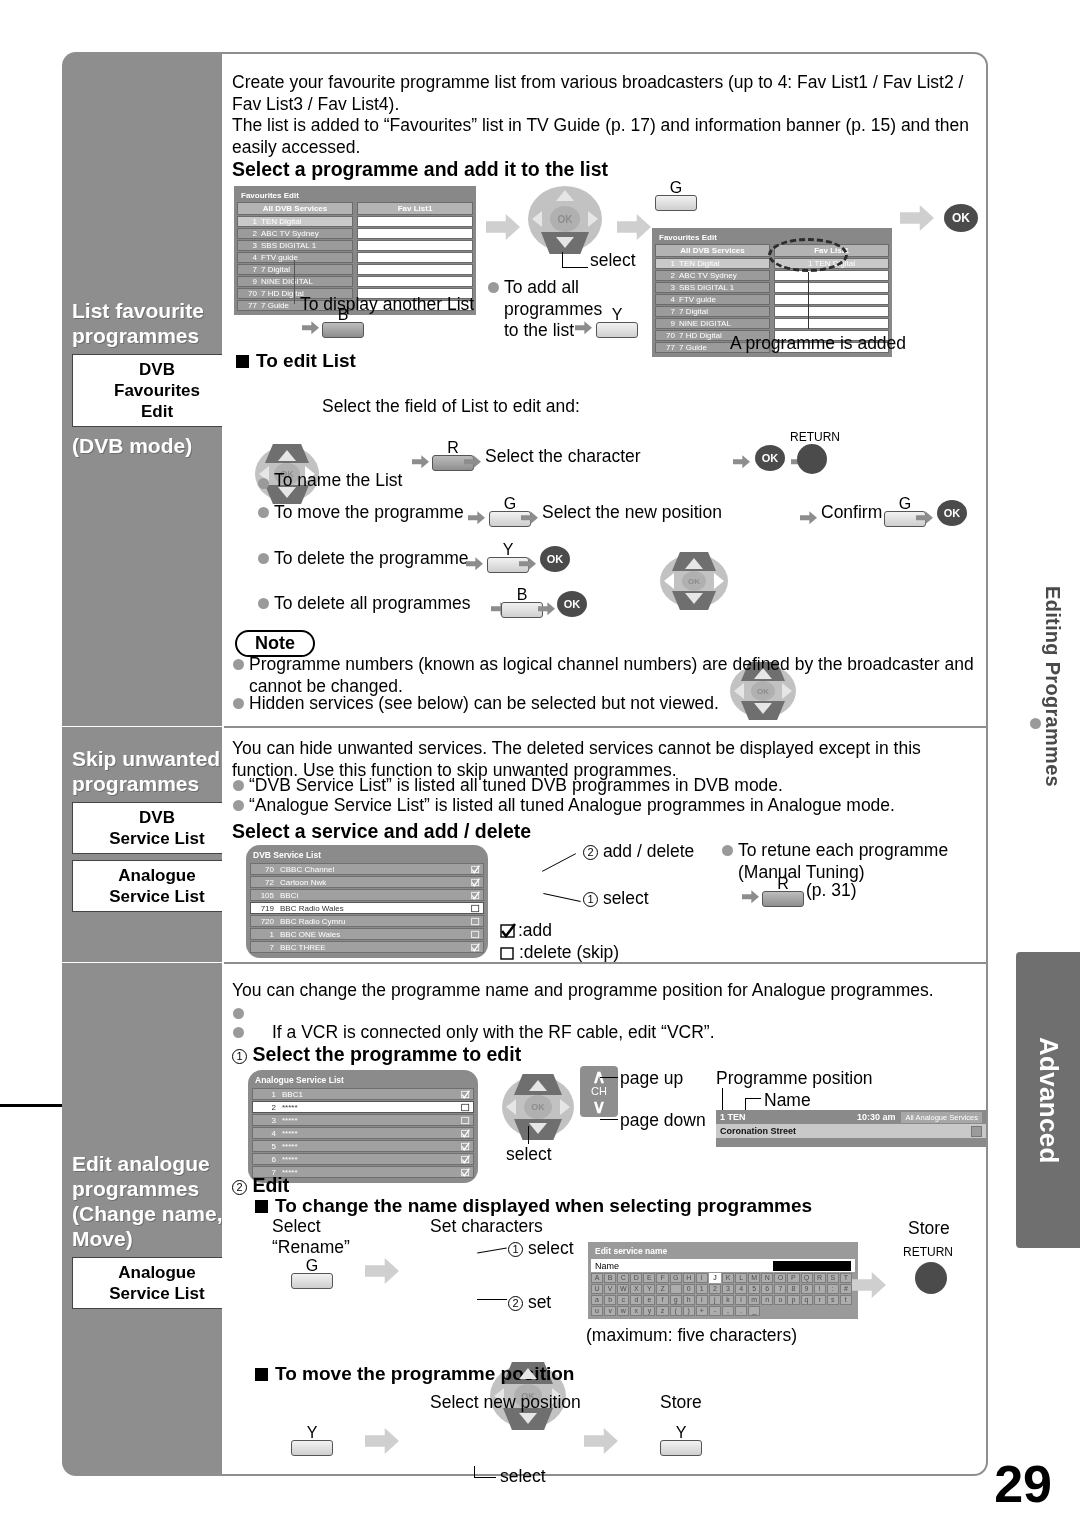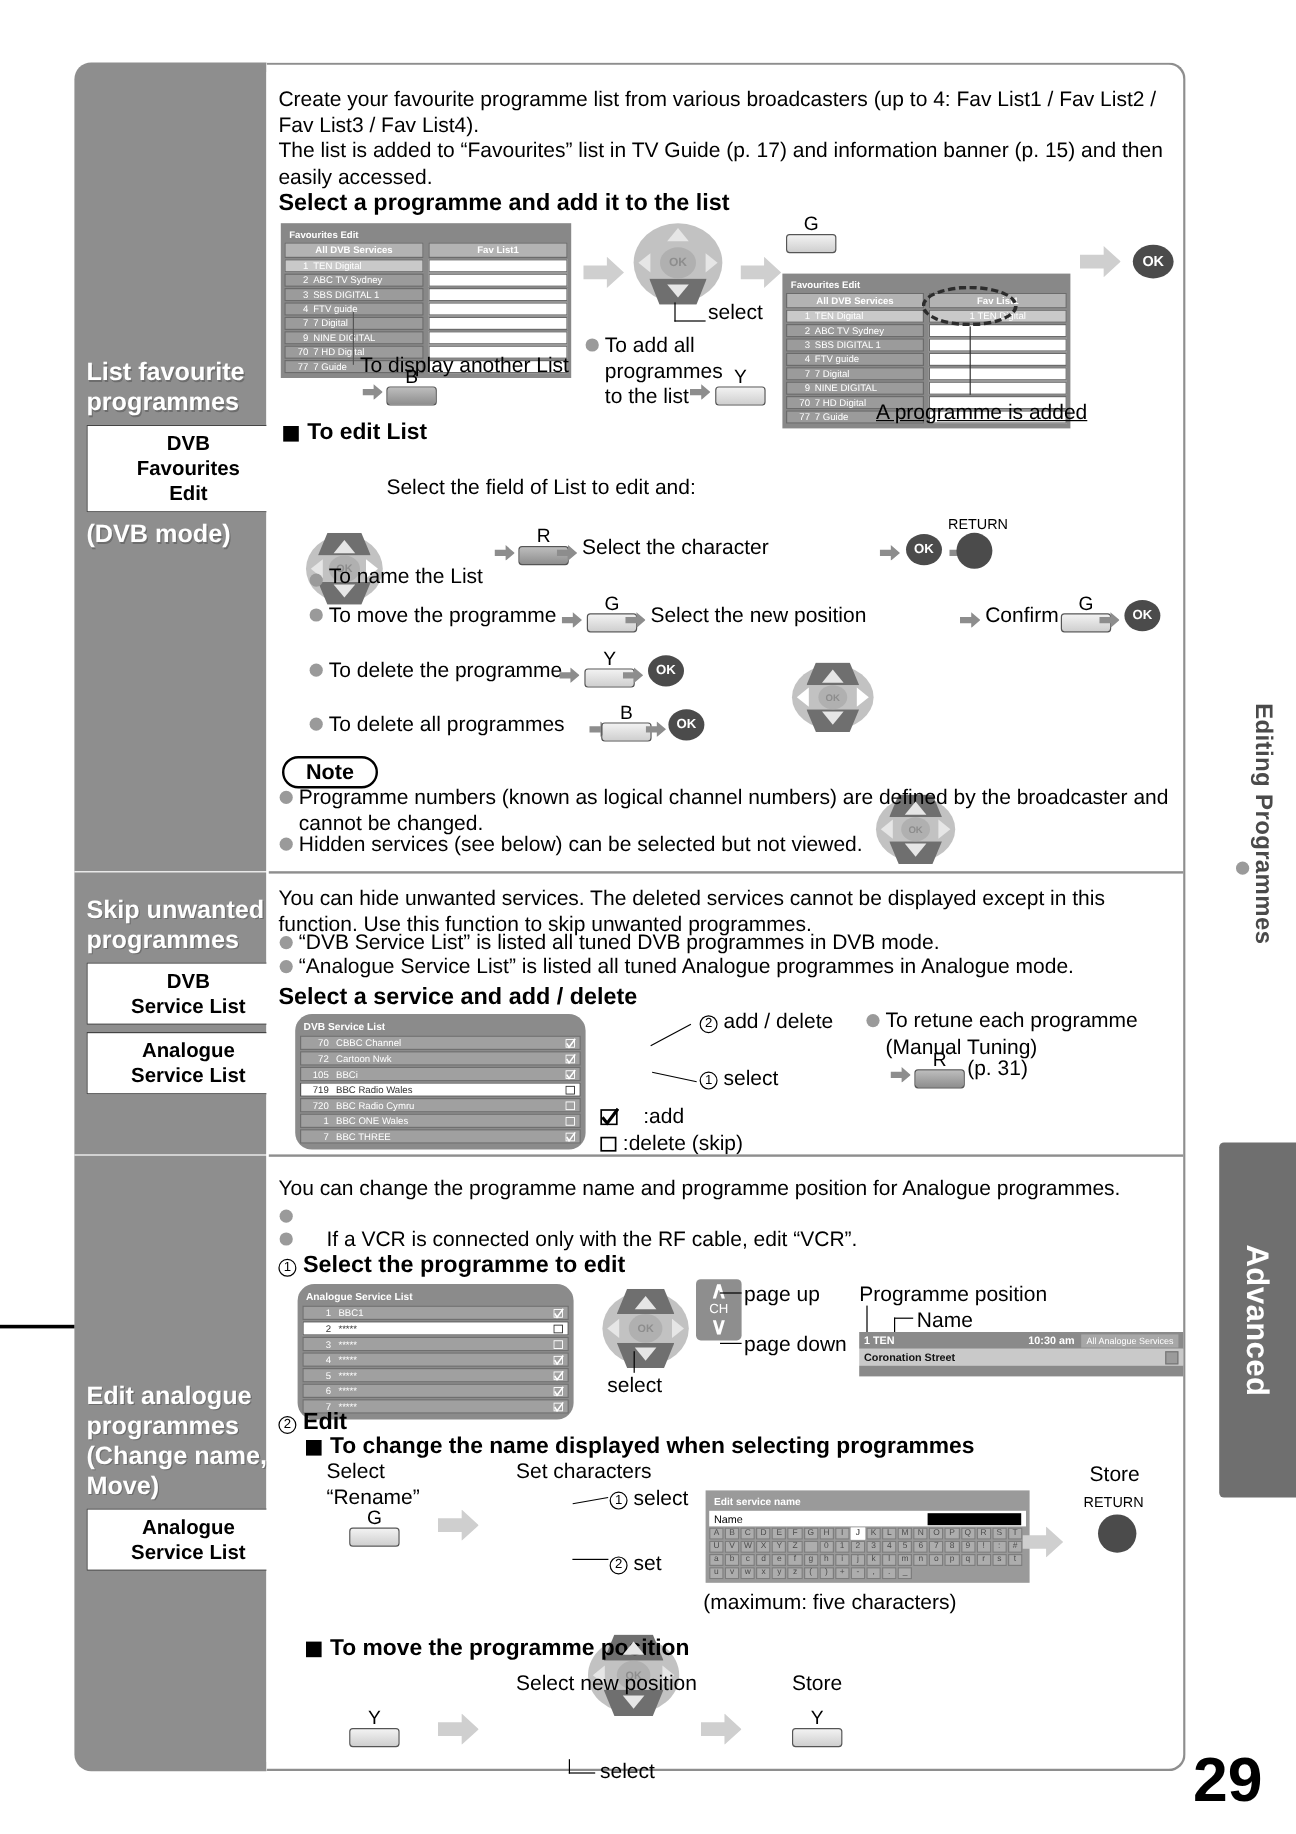--- a/index.html
+++ b/index.html
@@ -394,21 +394,21 @@
             <div class="tv-row blank"></div>
             <div class="tv-row blank"></div>
             <div class="tv-row blank"></div>
             <div class="tv-row blank"></div>
           </div>
       </div>
     </div>
   </div>
   <div class="c dashed-ellipse" style="left:768px; top:238px; width:80px; height:34px;"></div>
   <div class="c" style="left:808px; top:272px; width:1px; height:57px; background:#333;"></div>
-  <div class="c para" style="left:730px; top:333px;text-decoration:underline;">A programme is added</div>
+  <div class="c para" style="left:730px; top:333px;">A programme is added</div>
 
   <div class="c bigarrow" style="left:900px; top:205px;"></div>
   <div class="c okbtn" style="left:944px; top:204px;">OK</div>
 
   <div class="c para" style="left:300px; top:294px;">To display another List</div>
   <div class="c" style="left:302px; top:318px;"><span class="smallarrow"></span></div>
   <div class="c colorkey" style="left:322px; top:307px;">
     <div class="lbl">B</div>
     <div class="cap grey-cap" style="background: linear-gradient(rgb(189, 189, 189), rgb(142, 142, 142));"></div>
   </div>
@@ -616,21 +616,21 @@
   <div class="c para" style="left:583px; top:841px;">
     <span class="circnum">2</span>
     <span>add / delete</span>
   </div>
   <div class="c" style="left:543px; top:897px; width:38px; height:1px; background:#000; transform:rotate(12deg);"></div>
   <div class="c para" style="left:583px; top:888px;">
     <span class="circnum">1</span>
     <span>select</span>
   </div>
 
-  <div class="c para" style="left:500px; top:920px; display:flex; align-items:center; gap:20px;">
+  <div class="c para" style="left:500px; top:920px; display:flex; align-items:center; gap:2px;">
     <svg width="16" height="15" viewBox="0 0 16 15">
       <rect x="1" y="2" width="13" height="12" fill="none" stroke="#000" stroke-width="1.4"></rect>
       <path d="M2 8 L6 13 L15 1" fill="none" stroke="#000" stroke-width="2.6"></path>
     </svg>
     <span>:add</span>
   </div>
   <div class="c para" style="left:500px; top:942px; display:flex; align-items:center; gap:4px;">
     <svg width="15" height="14" viewBox="0 0 15 14">
       <rect x="1" y="2" width="12" height="11" fill="none" stroke="#000" stroke-width="1.4"></rect>
     </svg>

